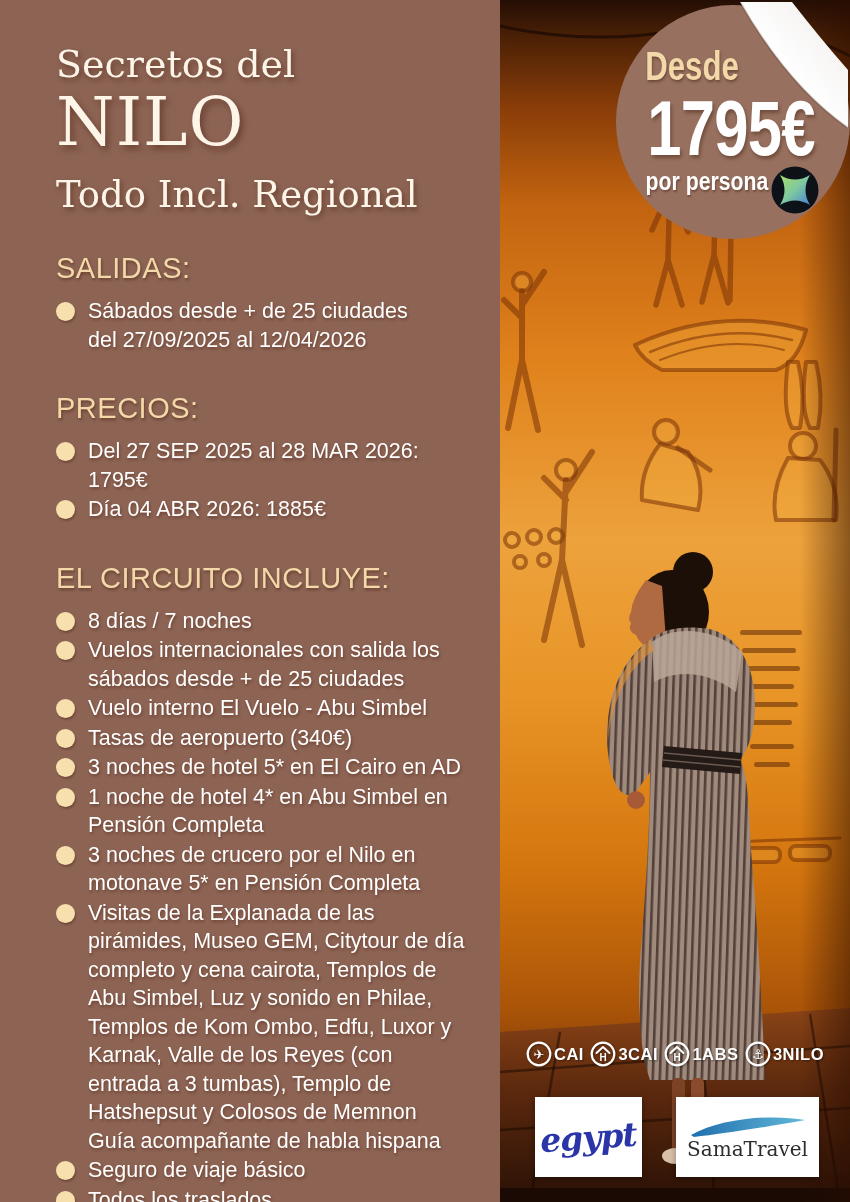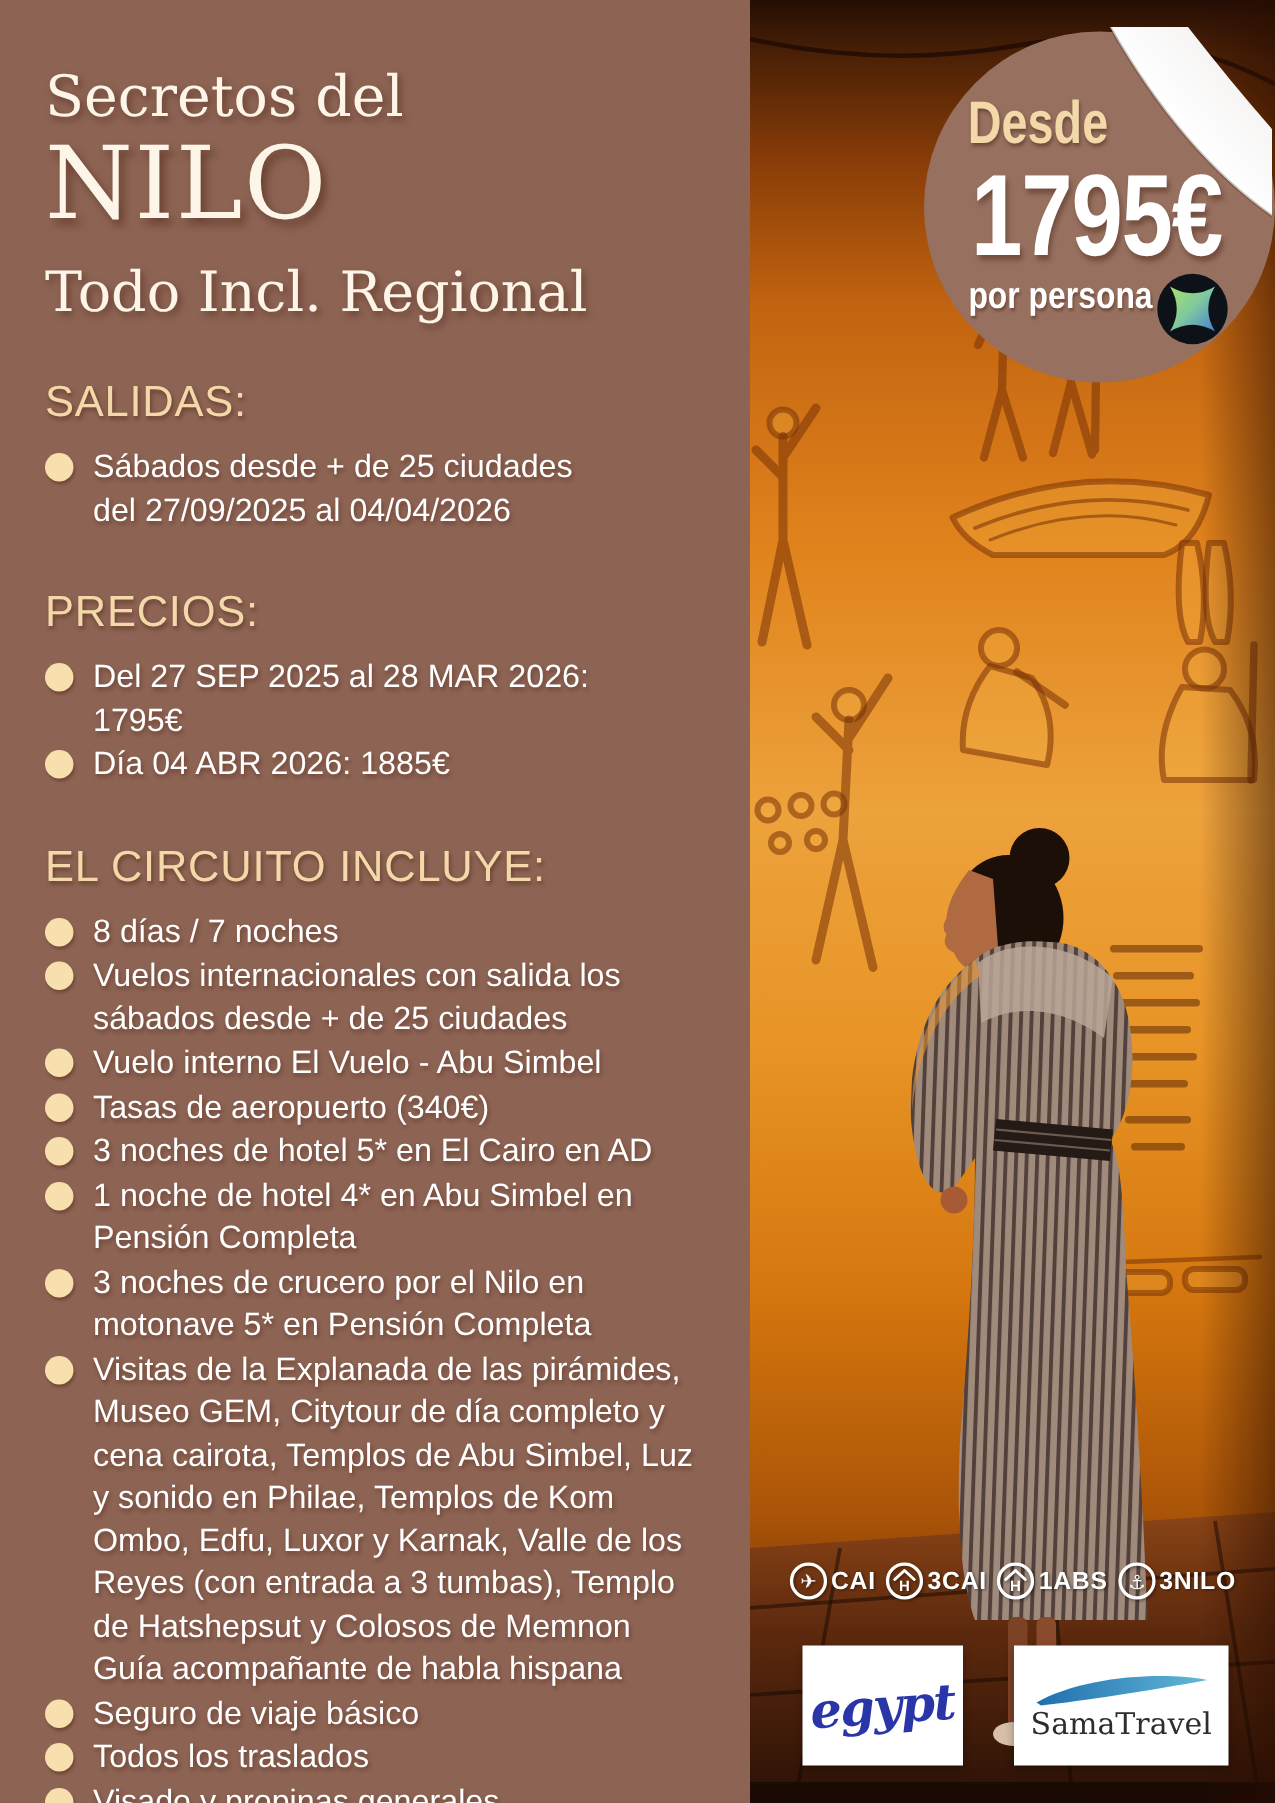--- a/index.html
+++ b/index.html
@@ -8,21 +8,21 @@
     background:#8d6454;font-family:"Liberation Sans",sans-serif;
     margin:0 auto;
   }
   
   .photo{position:absolute;left:500px;top:0;width:350px;height:1202px;}
   .photo svg{display:block;}
 
   
   .panel{
     position:absolute;left:0;top:0;width:500px;height:1202px;
-    padding:42px 34px 0 30px;box-sizing:border-box;color:#fff;
+    padding:42px 34px 0 56px;box-sizing:border-box;color:#fff;
   }
   .title-block{margin-bottom:34px;}
   .t1{font-family:"DejaVu Serif","Liberation Serif",serif;font-size:38px;line-height:44px;color:#fdf5e8;text-shadow:2px 3px 5px rgba(70,25,10,.5);}
   .t2{font-family:"DejaVu Serif","Liberation Serif",serif;font-size:67px;line-height:72px;letter-spacing:1px;color:#fdf5e8;text-shadow:3px 4px 6px rgba(70,25,10,.5);}
   .t3{font-family:"DejaVu Serif","Liberation Serif",serif;font-size:37px;line-height:46px;color:#fdf5e8;text-shadow:2px 3px 5px rgba(70,25,10,.5);margin-top:14px;}
   .section{margin-top:38px;}
   .section.first{margin-top:0;}
   .section h2{
     margin:0 0 12px 0;font-size:29px;font-weight:500;letter-spacing:.5px;
     color:#f3d9a9;text-shadow:1px 2px 3px rgba(70,25,10,.5);
@@ -34,21 +34,21 @@
     background:#f8e0ae;margin:5px 13px 0 0;box-shadow:1px 2px 2px rgba(70,25,10,.35);
   }
   .itxt{
     font-size:21.5px;line-height:28.5px;font-weight:500;color:#ffffff;
     text-shadow:1px 2px 3px rgba(70,25,10,.45);max-width:392px;
   }
   .itxt.w350{max-width:352px;}
   .itxt.w408{max-width:408px;}
 
   
-  .badge{position:absolute;left:612px;top:16px;width:238px;height:242px;}
+  .badge{position:absolute;left:612px;top:0;width:238px;height:242px;}
   .badge svg{position:absolute;left:0;top:0;}
   .badge .bline{position:absolute;text-align:center;white-space:nowrap;}
   .b1{left:0;top:44px;width:160px;font-size:40px;font-weight:700;color:#f3d9a9;
       transform:scaleX(.78);text-shadow:1px 2px 3px rgba(60,25,10,.45);}
   .b2{left:0;top:84px;width:238px;font-size:77px;font-weight:800;color:#ffffff;
       transform:scaleX(.8);text-shadow:2px 3px 4px rgba(60,25,10,.4);letter-spacing:-1px;}
   .b3{left:0;top:167px;width:190px;font-size:25px;font-weight:600;color:#ffffff;
       transform:scaleX(.85);text-shadow:1px 2px 2px rgba(60,25,10,.4);}
 
   
@@ -216,21 +216,21 @@
       <div class="t1">Secretos del</div>
       <div class="t2">NILO</div>
       <div class="t3">Todo Incl. Regional</div>
     </div>
 
     <div class="section first">
       <h2>SALIDAS:</h2>
       <ul class="blist">
         <li>
           <span class="dot"></span>
-          <span class="itxt w350">Sábados desde + de 25 ciudades del 27/09/2025 al 04/04/2026</span>
+          <span class="itxt w350">Sábados desde + de 25 ciudades del 27/09/2025 al 12/04/2026</span>
         </li>
       </ul>
     </div>
 
     <div class="section">
       <h2>PRECIOS:</h2>
       <ul class="blist">
         <li>
           <span class="dot"></span>
           <span class="itxt">Del 27 SEP 2025 al 28 MAR 2026: 1795€</span>

